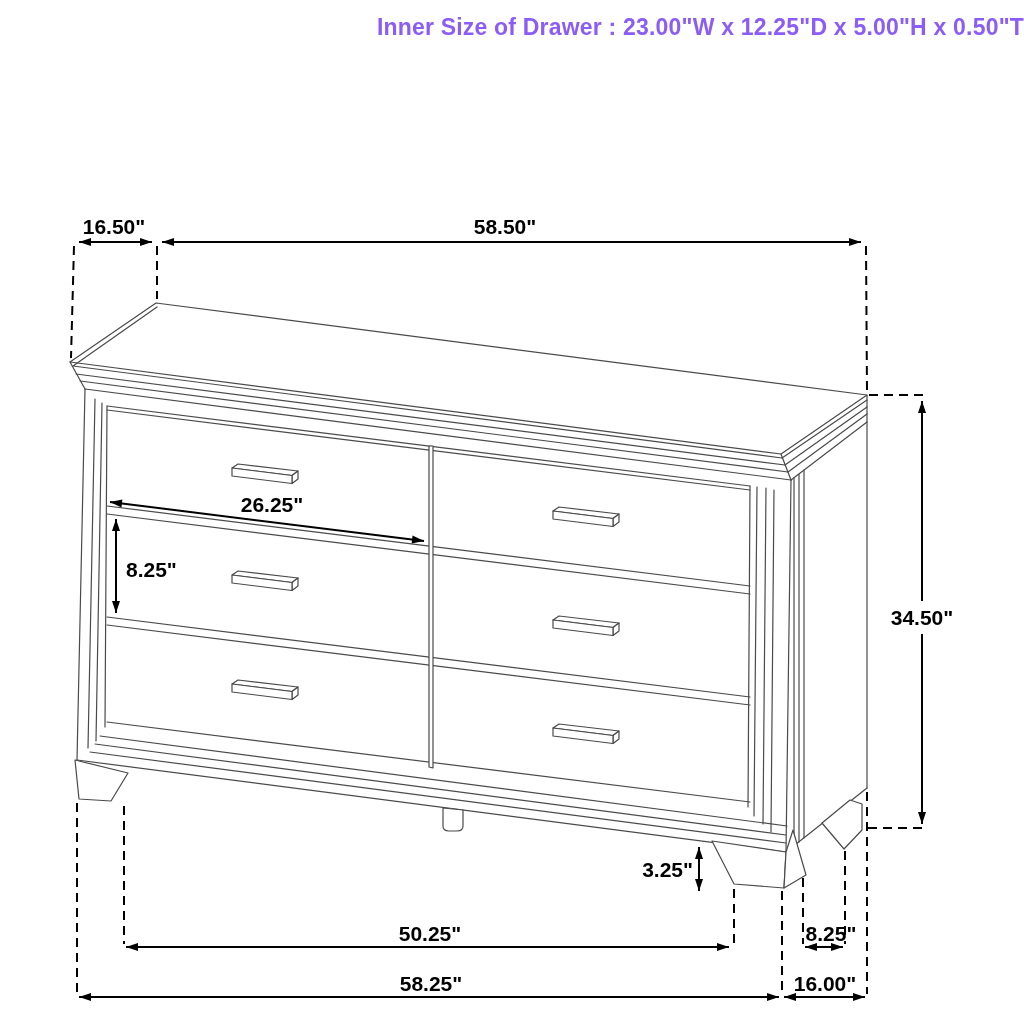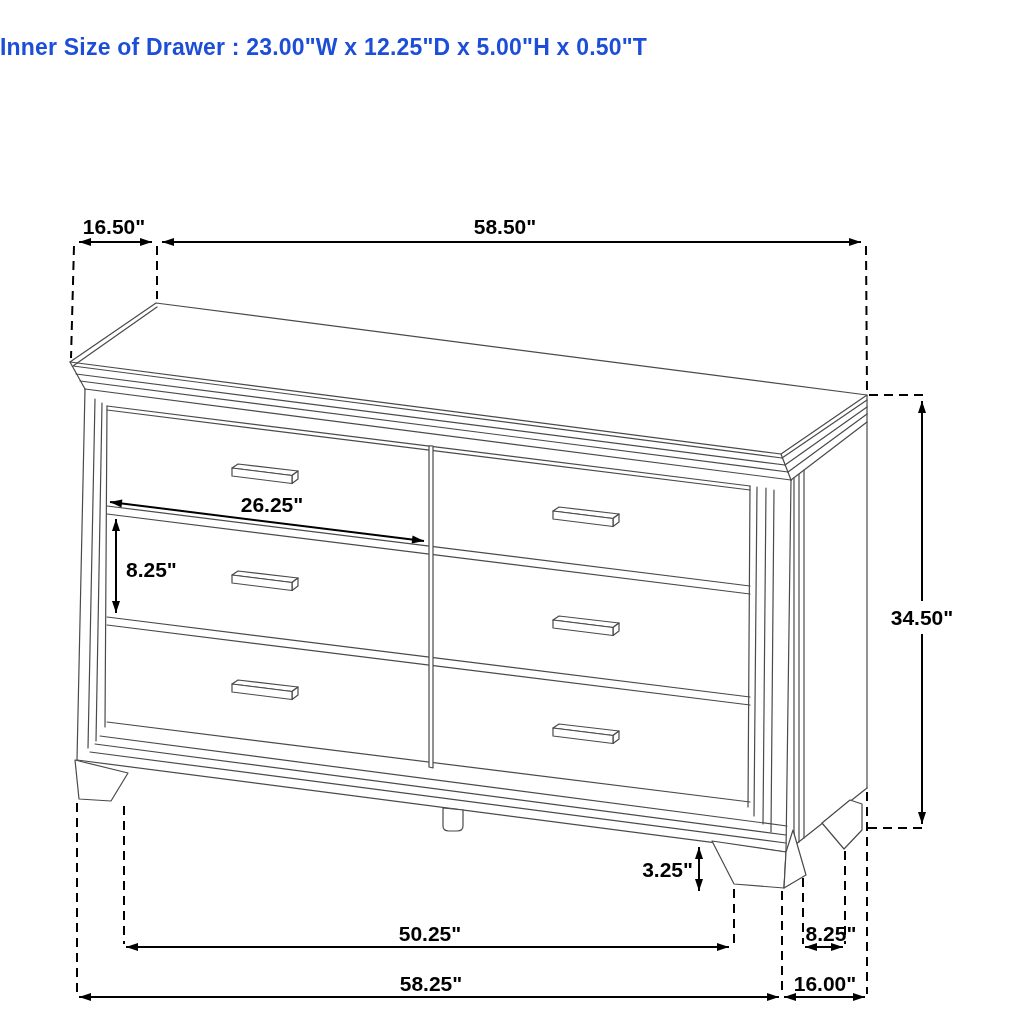--- a/index.html
+++ b/index.html
@@ -1,19 +1,19 @@
 <!DOCTYPE html>
 <html><head>
 <meta charset="utf-8">
 <style>
   html,body{margin:0;padding:0;background:#ffffff;}
   #stage{position:relative;width:1024px;height:1024px;background:#ffffff;overflow:hidden;
          font-family:"Liberation Sans", sans-serif;}
-  #diagram-title{position:absolute;top:14px;left:0;width:100%;text-align:left;
-    font-size:23px;font-weight:bold;color:#1d4ed8;letter-spacing:0.2px;margin-top:20px;}
+  #diagram-title{position:absolute;top:14px;left:0;width:100%;text-align:right;
+    font-size:23px;font-weight:bold;color:#8b5cf6;letter-spacing:0.2px;}
   svg{position:absolute;top:0;left:0;}
   .furn{stroke:#4a4a4a;stroke-width:1.2;fill:none;stroke-linejoin:round;stroke-linecap:round;}
   .furnf{stroke:#4a4a4a;stroke-width:1.2;fill:#ffffff;stroke-linejoin:round;}
   .dim{stroke:#000;stroke-width:2;fill:none;}
   .ext{stroke:#000;stroke-width:2;fill:none;stroke-dasharray:9 6;}
   .lbl{font-family:"Liberation Sans", sans-serif;font-size:21px;font-weight:bold;fill:#000;}
   .mid{text-anchor:middle;}
   .enda{text-anchor:end;}
 </style>
 </head>

